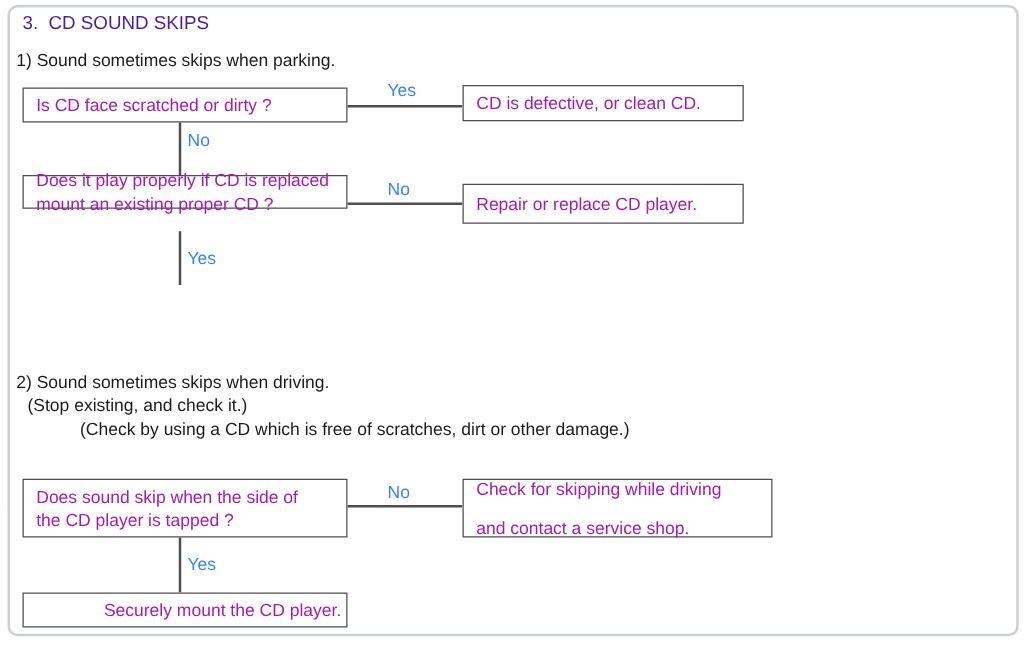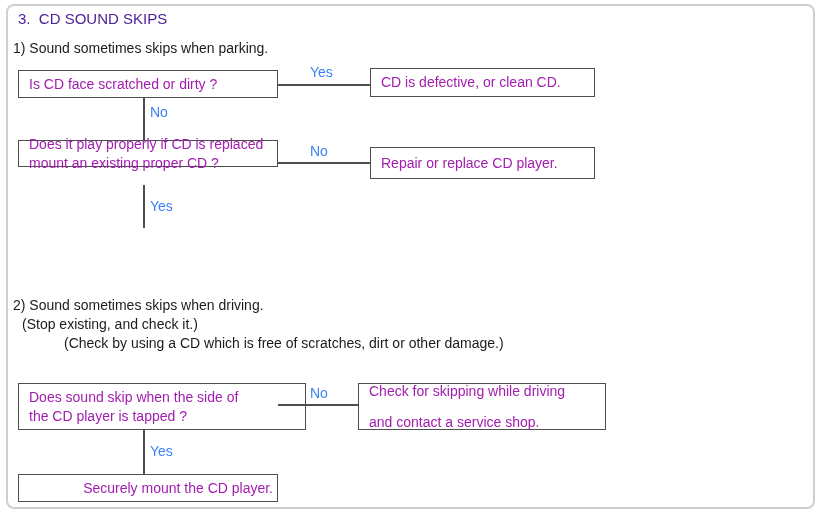--- a/index.html
+++ b/index.html
@@ -113,29 +113,29 @@
   </div>
 
   <div class="vline" style="left:143px; top:185px; height:43px;"></div>
   <div class="edge-label" style="left:150px; top:198px;">Yes</div>
 
 
   <div class="heading" style="left:13px; top:296px;">2) Sound sometimes skips when driving.</div>
   <div class="heading" style="left:22px; top:315px;">(Stop existing, and check it.)</div>
   <div class="heading" style="left:24px; top:334px;margin-left:40px;">(Check by using a CD which is free of scratches, dirt or other damage.)</div>
 
-  <div class="flow-box" style="left:18px; top:383px; width:288px; height:47px;">
+  <div class="flow-box" style="left:18px; top:383px; width:260px; height:47px;">
     <span>Does sound skip when the side of</span>
     <span>the CD player is tapped ?</span>
   </div>
 
   <div class="hline" style="left:278px; top:404px; width:92px;"></div>
   <div class="edge-label" style="left:310px; top:385px;">No</div>
 
-  <div class="flow-box" style="left:358px; top:383px; width:248px; height:47px;gap:12px;">
+  <div class="flow-box" style="left:370px; top:383px; width:248px; height:47px;gap:12px;">
     <span>Check for skipping while driving</span>
     <span>and contact a service shop.</span>
   </div>
 
   <div class="vline" style="left:143px; top:430px; height:44px;"></div>
   <div class="edge-label" style="left:150px; top:443px;">Yes</div>
 
   <div class="flow-box" style="left:18px; top:474px; width:260px; height:28px;align-items:flex-end;">
     <span>Securely mount the CD player.</span>
   </div>

